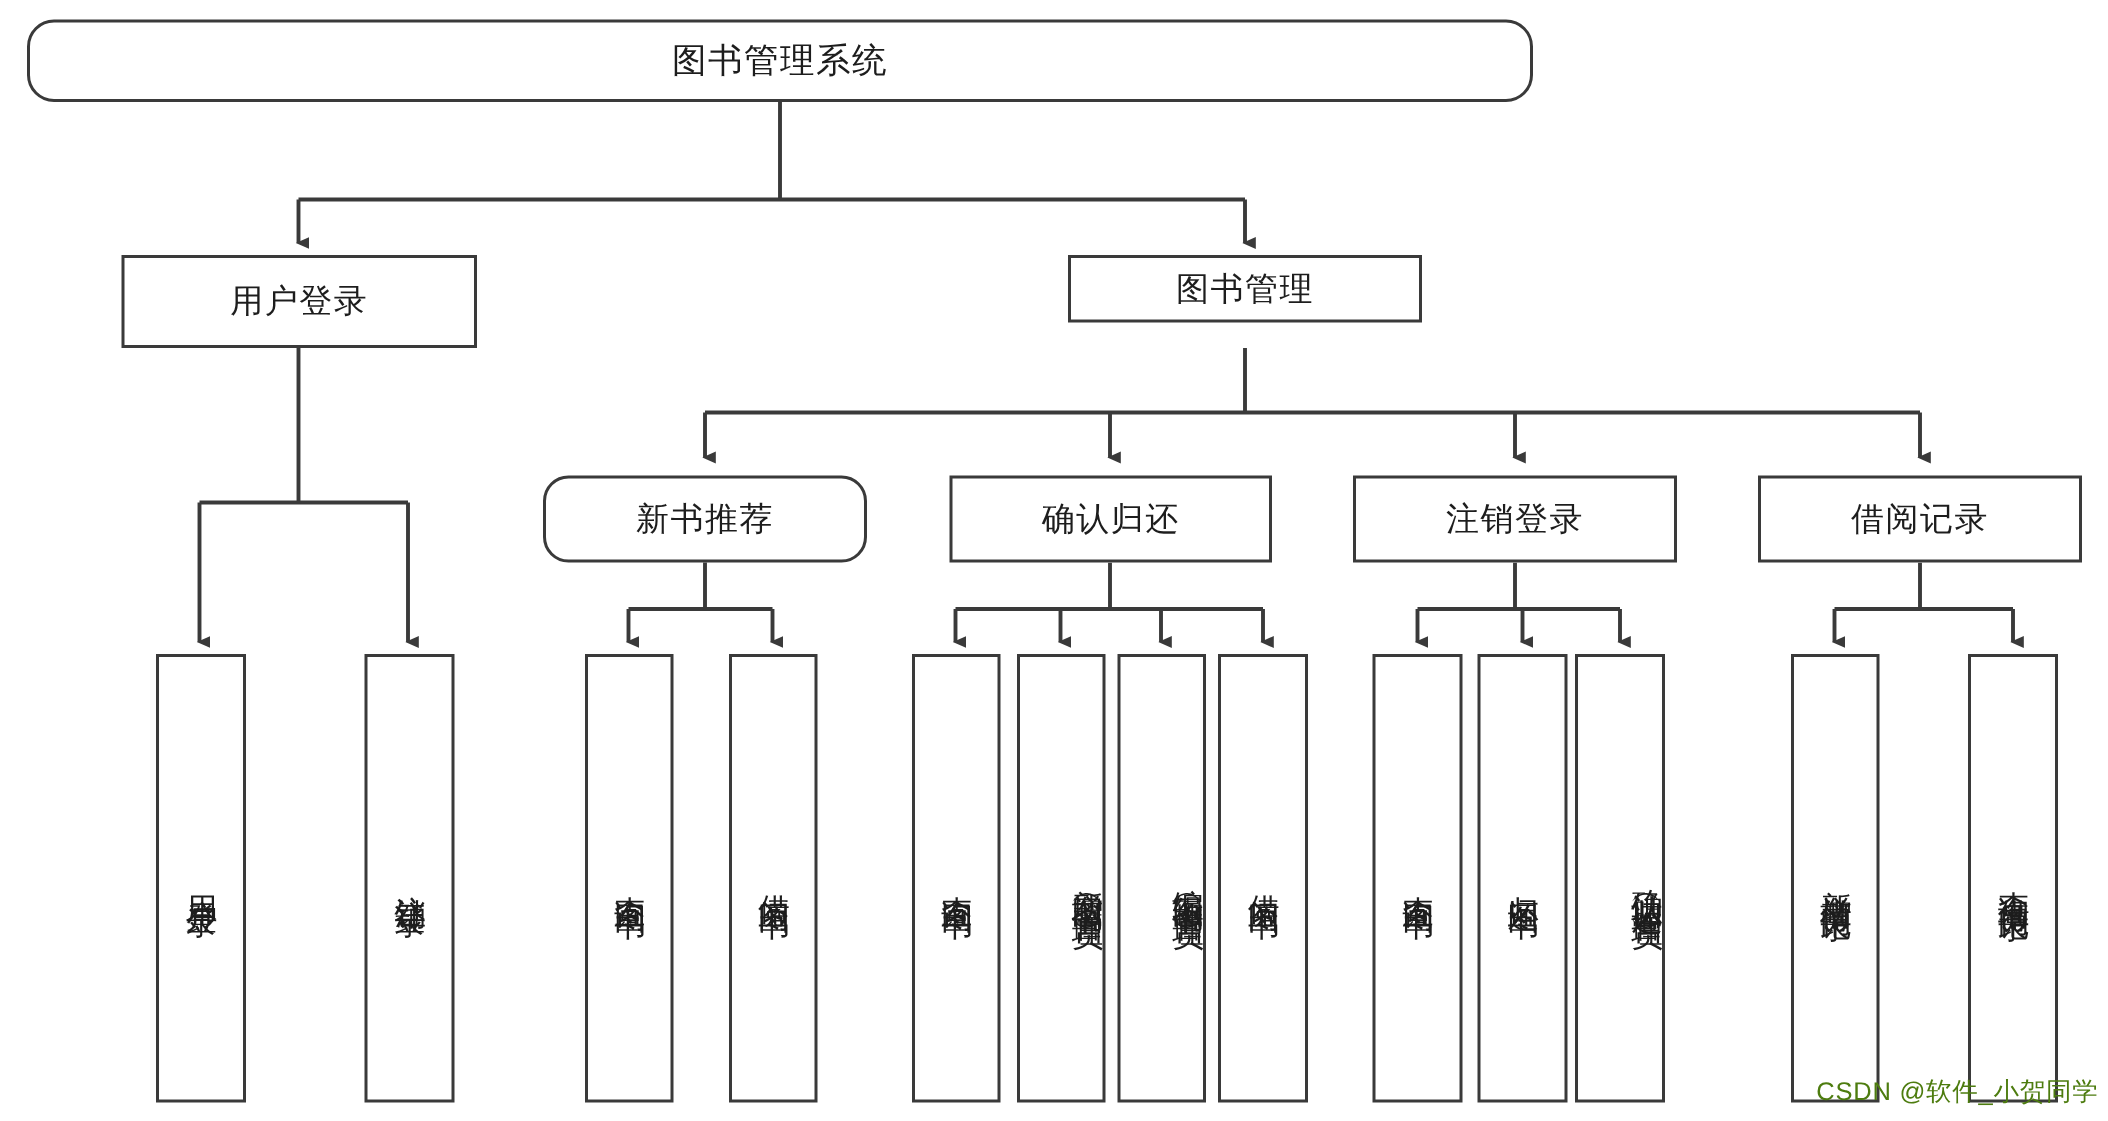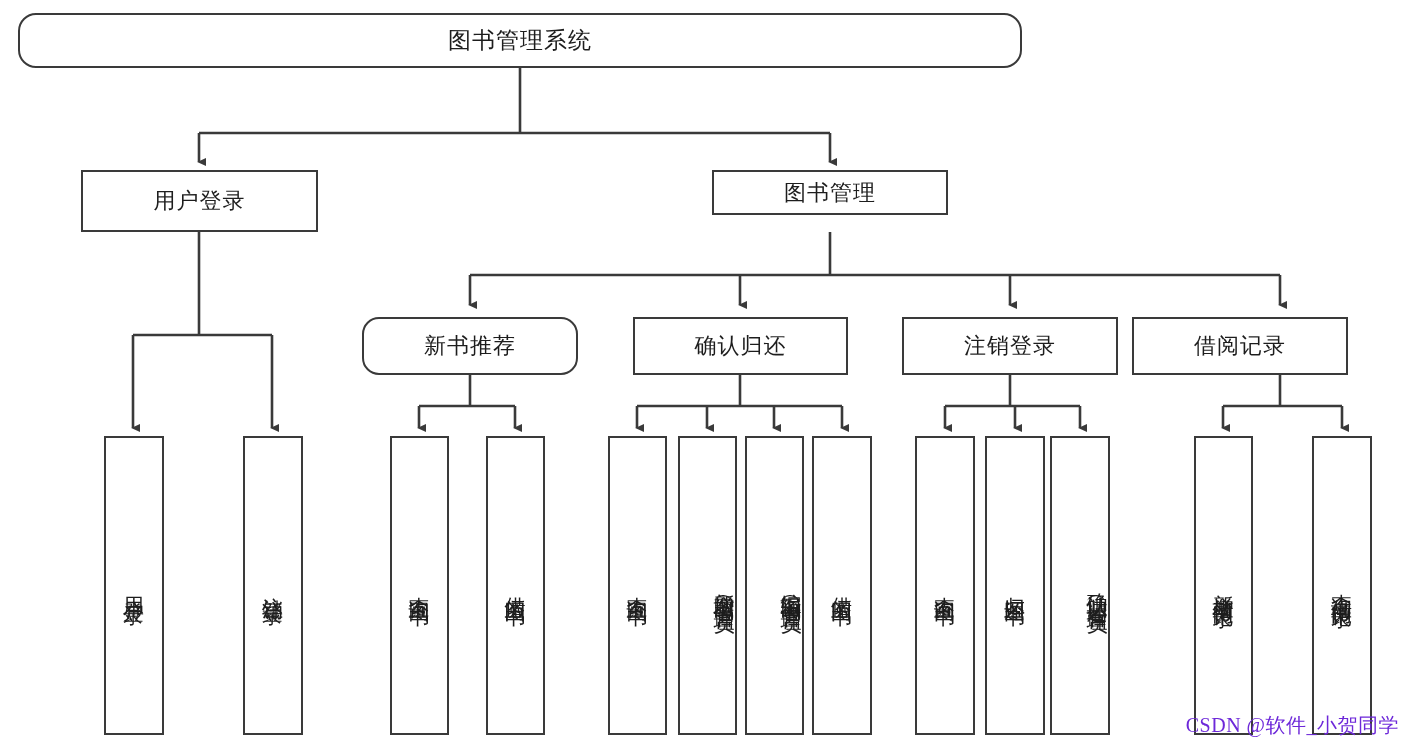--- a/index.html
+++ b/index.html
@@ -59,25 +59,24 @@
   .leaf-label {
     writing-mode: vertical-rl;
     text-orientation: upright;
     line-height: 1;
     white-space: nowrap;
   }
   .watermark {
     position: absolute;
     right: 6px;
     bottom: 8px;
-    font-size: 20px;
-    color: #6d28d9;
+    font-size: 17px;
+    color: #4d7c0f;
     letter-spacing: 0.5px;
     white-space: nowrap;
-    font-family: Liberation Serif, serif;
   }
 </style>
 </head>
 <body>
 
 <div id="canvas">
 
   <svg class="connectors" viewBox="0 0 1405 747">
     <defs>
       <marker id="arrow" markerWidth="10" markerHeight="10" refX="5" refY="7.2" orient="auto" markerUnits="userSpaceOnUse">
@@ -141,21 +140,21 @@
 
   <div class="node horiz" style="left:362px; top:317px; width:216px; height:58px;border-radius:17px;">
     <span>新书推荐</span>
   </div>
   <div class="node horiz" style="left:633px; top:317px; width:215px; height:58px;">
     <span>确认归还</span>
   </div>
   <div class="node horiz" style="left:902px; top:317px; width:216px; height:58px;">
     <span>注销登录</span>
   </div>
-  <div class="node horiz" style="left:1132px; top:317px; width:216px; height:58px;">
+  <div class="node horiz" style="left:1172px; top:317px; width:216px; height:58px;">
     <span>借阅记录</span>
   </div>
 
   <div class="node leaf centered" style="left:104px; top:436px; width:60px; height:299px;">
     <span class="leaf-label">用户登录</span>
   </div>
   <div class="node leaf centered" style="left:243px; top:436px; width:60px; height:299px;">
     <span class="leaf-label">注销登录</span>
   </div>
 

